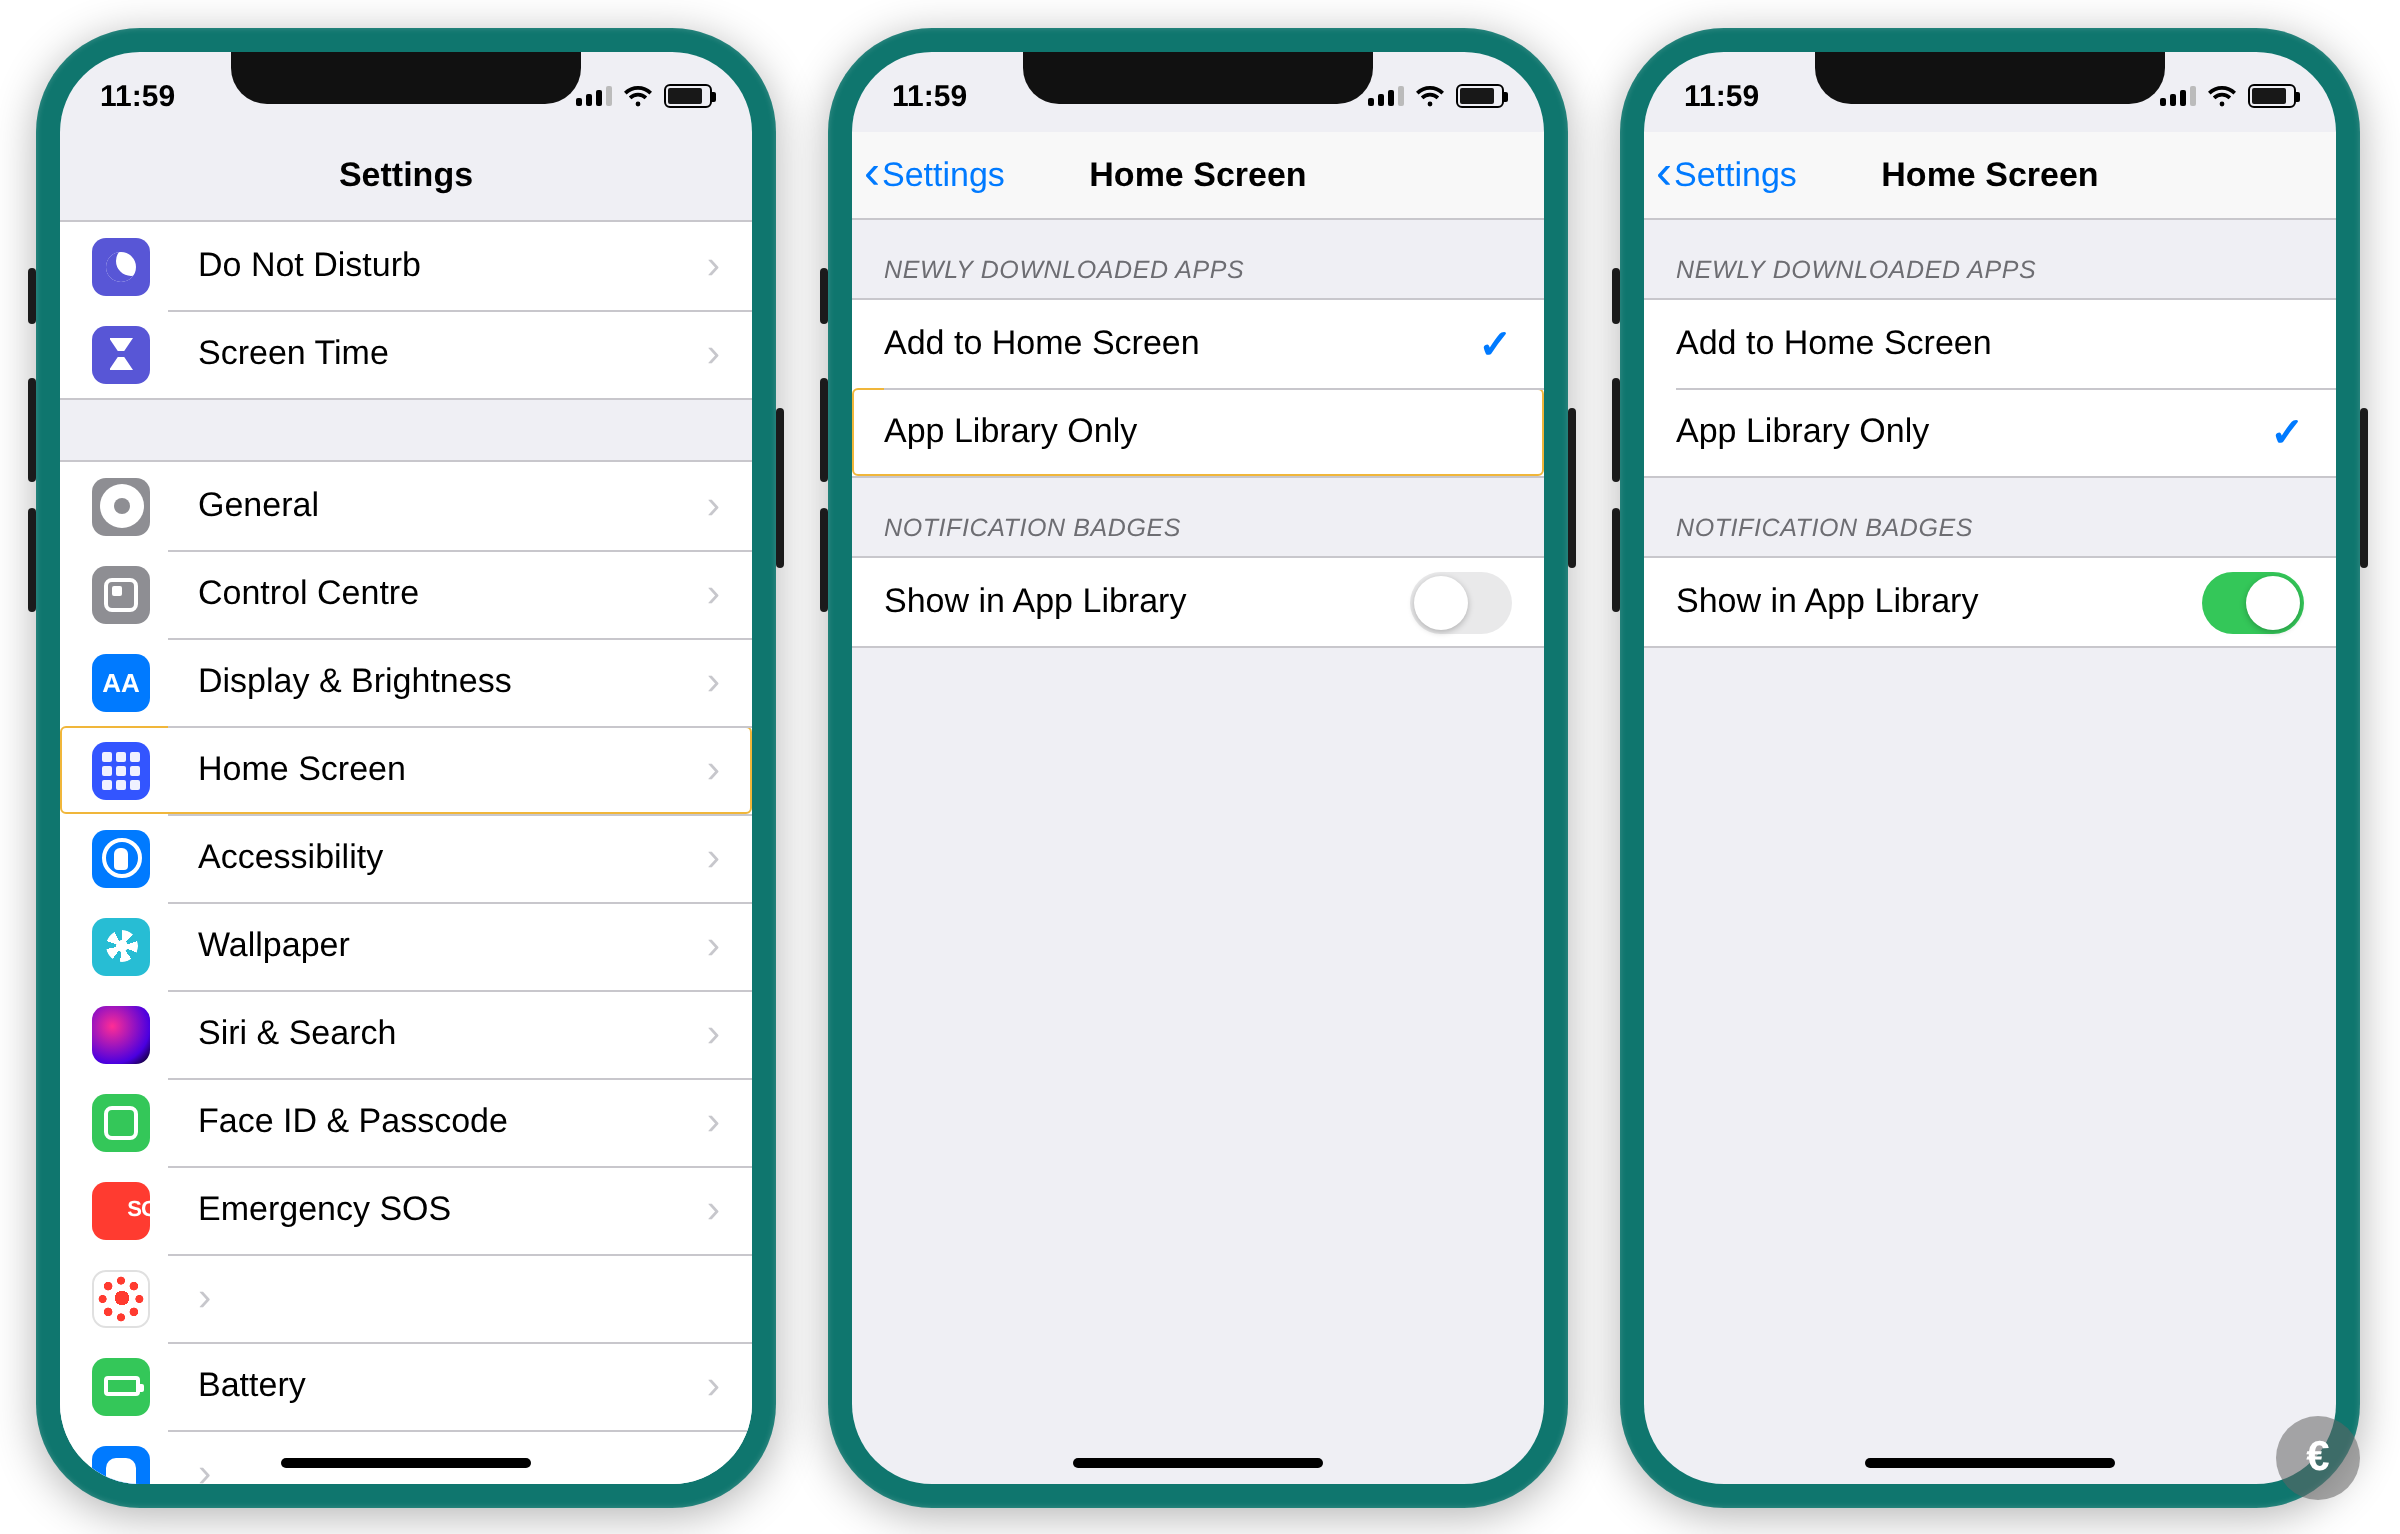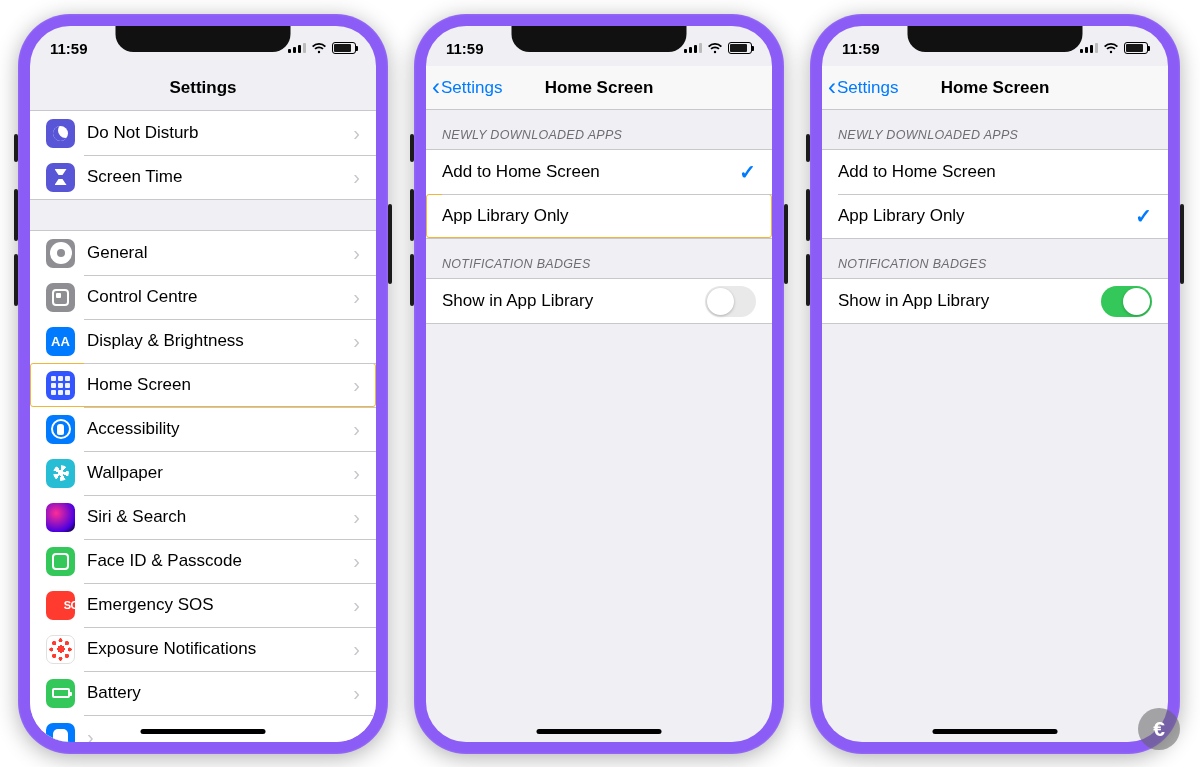--- a/index.html
+++ b/index.html
@@ -1,19 +1,19 @@
 <!DOCTYPE html>
 <html><head>
 <meta charset="utf-8">
 <style>
   *{box-sizing:border-box;margin:0;padding:0;font-family:-apple-system,"Helvetica Neue",Helvetica,Arial,sans-serif;-webkit-font-smoothing:antialiased;}
   body{background:#fff;width:1200px;height:767px;overflow:hidden;}
   .stage{display:flex;gap:26px;padding:14px 18px;}
 
-  .phone{width:370px;height:740px;border-radius:52px;background:#8b5cf6;box-shadow:0 4px 22px rgba(0,0,0,.3),inset 0 0 3px rgba(255,255,255,.2);position:relative;padding:12px;}
+  .phone{width:370px;height:740px;border-radius:52px;background:#0f766e;box-shadow:0 4px 22px rgba(0,0,0,.3),inset 0 0 3px rgba(255,255,255,.2);position:relative;padding:12px;}
   .screen{position:relative;border-radius:40px;background:#efeff4;height:100%;overflow:hidden;}
   .notch{position:absolute;z-index:5;top:0;left:50%;transform:translateX(-50%);width:175px;height:26px;background:#111;border-bottom-left-radius:18px;border-bottom-right-radius:18px;}
   .btn-side{position:absolute;background:#1b1b1b;border-radius:3px;}
   .btn-l1{left:-4px;top:120px;width:4px;height:28px;}
   .btn-l2{left:-4px;top:175px;width:4px;height:52px;}
   .btn-l3{left:-4px;top:240px;width:4px;height:52px;}
   .btn-r1{right:-4px;top:190px;width:4px;height:80px;}
 
   .statusbar{height:40px;display:flex;justify-content:space-between;align-items:center;padding:4px 20px 0;font-size:15px;font-weight:600;color:#000;}
   .sb-right{display:flex;align-items:center;gap:5px;}
@@ -33,21 +33,21 @@
   .section-header{font-size:12.5px;letter-spacing:.3px;color:#6d6d72;padding:18px 16px 7px;text-transform:uppercase;font-style:italic;}
   .list{background:#fff;border-top:1px solid #c8c7cc;border-bottom:1px solid #c8c7cc;}
   .row{display:flex;align-items:center;min-height:44px;padding:0 16px 0 16px;position:relative;}
   .row + .row::before{content:"";position:absolute;top:0;left:16px;right:0;height:1px;background:#c8c7cc;}
   .row-with-icon + .row-with-icon::before{left:54px;}
   .row-label{font-size:17px;color:#000;flex:1;}
   .row .chev{color:#c7c7cc;font-size:20px;font-weight:300;}
   .row .check{color:#007aff;font-size:20px;font-weight:600;}
   .row.highlight{outline:1px solid #f0b63a;outline-offset:-1px;border-radius:3px;}
 
-  .app-icon{width:29px;height:29px;border-radius:7px;margin-right:12px;display:flex;align-items:center;justify-content:center;font-size:14px;font-weight:700;color:#fff;flex-shrink:0;position:relative;overflow:hidden;}
+  .app-icon{width:29px;height:29px;border-radius:7px;margin-right:24px;display:flex;align-items:center;justify-content:center;font-size:14px;font-weight:700;color:#fff;flex-shrink:0;position:relative;overflow:hidden;}
   .ico-dnd{background:#5856d6;}
   .ico-screentime{background:#5856d6;}
   .ico-general{background:#8e8e93;}
   .ico-control{background:#8e8e93;}
   .ico-display{background:#007aff;}
   .ico-home{background:#3355ff;}
   .ico-access{background:#007aff;}
   .ico-wall{background:#27bdd4;}
   .ico-siri{background:radial-gradient(circle at 35% 35%,#ff2d95,#4a00e0 70%,#000);}
   .ico-faceid{background:#34c759;}
@@ -223,21 +223,20 @@
             </div>
             <div class="row row-with-icon">
               <span class="app-icon ico-sos">SOS</span>
               <span class="row-label">Emergency SOS</span>
               <span class="chev">›</span>
             </div>
             <div class="row row-with-icon">
               <span class="app-icon ico-expo">
                 <span class="burst"></span>
               </span>
-              <span class="row-label">Exposure Notifications</span>
               <span class="chev">›</span>
             </div>
             <div class="row row-with-icon">
               <span class="app-icon ico-battery">
                 <span class="bat"></span>
               </span>
               <span class="row-label">Battery</span>
               <span class="chev">›</span>
             </div>
             <div class="row row-with-icon">

